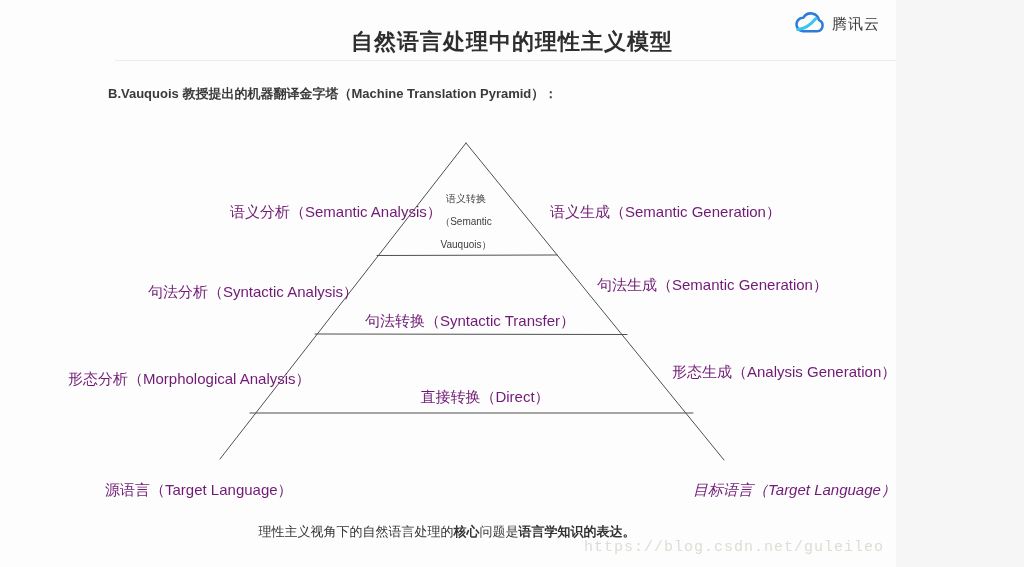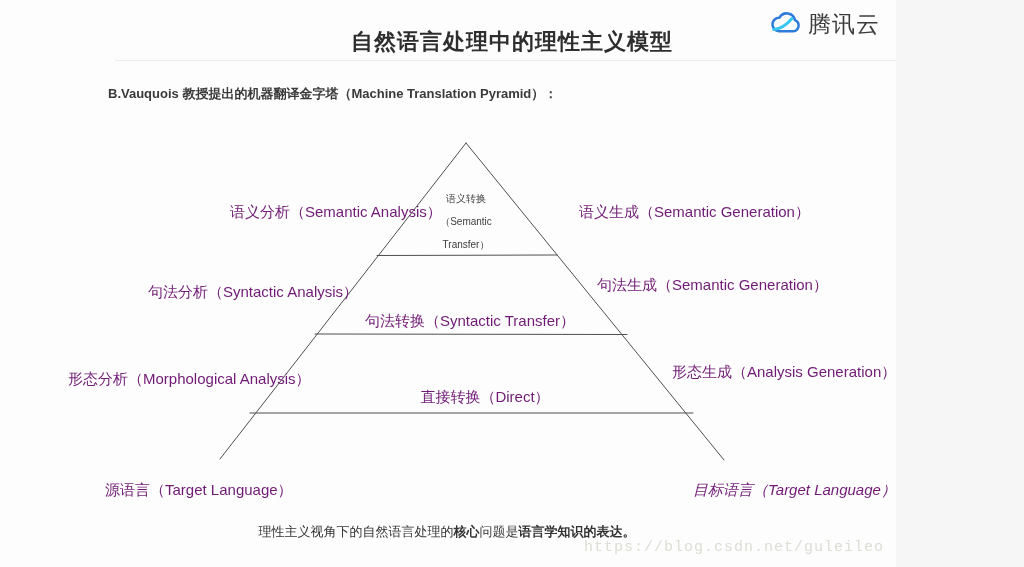--- a/index.html
+++ b/index.html
@@ -21,40 +21,40 @@
   }
   .title-divider{
     position:absolute;top:60px;left:115px;width:792px;height:1px;
     background:#ececec;
   }
   .logo{
     position:absolute;top:10px;right:16px;height:28px;
     display:flex;align-items:center;gap:5px;
   }
   .logo svg{display:block;}
-  .logo-text{font-size:23px;color:#3c3c3c;letter-spacing:1px;}
+  .logo-text{font-size:15px;color:#3c3c3c;letter-spacing:1px;}
   .subtitle{
     position:absolute;top:85px;left:108px;
     font-size:13px;font-weight:bold;color:#3a3a3a;
   }
   
   .diagram-svg{position:absolute;top:0;left:0;}
   .lbl{
     position:absolute;font-size:15px;color:#701a75;white-space:nowrap;
   }
   .centered{transform:translateX(-50%);}
   .apex-label{
     position:absolute;top:187px;left:466px;transform:translateX(-50%);
     text-align:center;font-size:10px;color:#3d3d3d;line-height:23px;
     white-space:nowrap;
   }
   .lbl-left-1{top:203px;left:230px;}
   .lbl-left-2{top:283px;left:148px;}
   .lbl-left-3{top:370px;left:68px;}
-  .lbl-right-1{top:203px;left:550px;margin-left:29px;}
+  .lbl-right-1{top:203px;left:550px;}
   .lbl-right-2{top:276px;left:597px;}
   .lbl-right-3{top:363px;left:672px;}
   .lbl-band-1{top:312px;left:470px;}
   .lbl-band-2{top:388px;left:485px;}
   .lbl-base-left{top:481px;left:105px;}
   .lbl-base-right{top:481px;left:693px;font-style:italic;}
   
   .footnote{
     position:absolute;top:523px;left:447px;transform:translateX(-50%);
     font-size:13px;color:#333;white-space:nowrap;
@@ -94,21 +94,21 @@
       <line x1="466" y1="143" x2="724" y2="460"></line>
       <line x1="377" y1="255.5" x2="557" y2="255"></line>
       <line x1="315" y1="334" x2="627" y2="334.5"></line>
       <line x1="250" y1="413" x2="693" y2="413"></line>
     </g>
   </svg>
 
   <div class="apex-label">
     <div>语义转换</div>
     <div>（Semantic</div>
-    <div>Transfer）</div>
+    <div>Vauquois）</div>
   </div>
 
   <div class="lbl lbl-left-1">语义分析（Semantic Analysis）</div>
   <div class="lbl lbl-left-2">句法分析（Syntactic Analysis）</div>
   <div class="lbl lbl-left-3">形态分析（Morphological Analysis）</div>
 
   <div class="lbl lbl-right-1">语义生成（Semantic Generation）</div>
   <div class="lbl lbl-right-2">句法生成（Semantic Generation）</div>
   <div class="lbl lbl-right-3">形态生成（Analysis Generation）</div>
 

